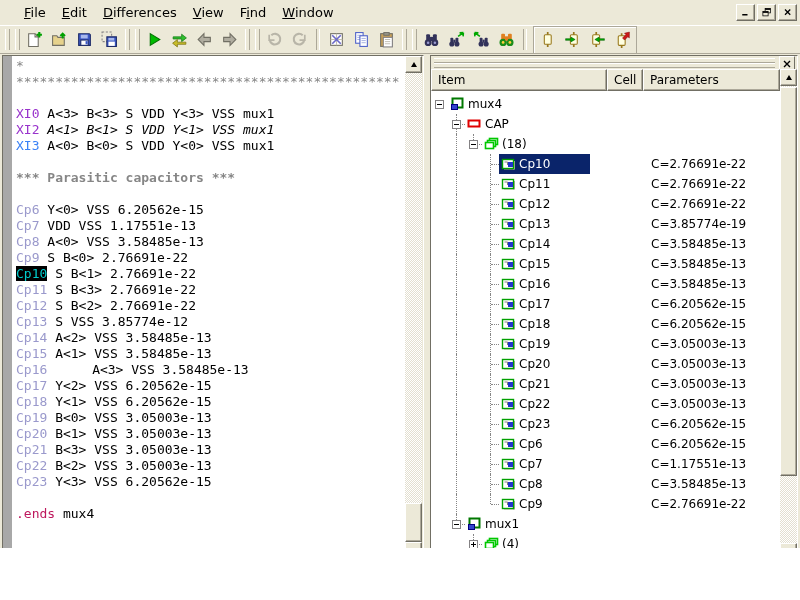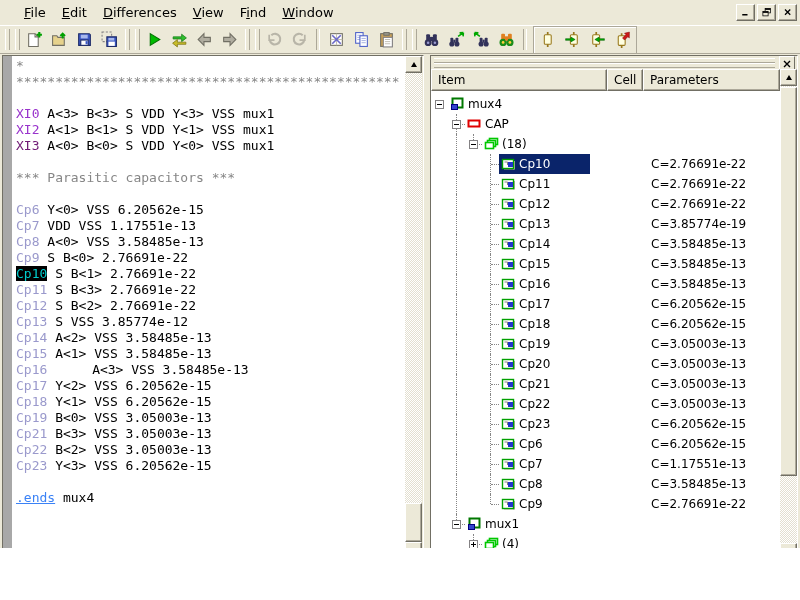--- a/index.html
+++ b/index.html
@@ -329,44 +329,45 @@
       </span>
     </div>
 
   <div id="editor-panel" class="panel">
     <div id="ed-margin"></div>
     <div id="ed-text">
         <div class="ed-line"><span class="tok" style="color: rgb(134, 134, 134);">*</span></div>
         <div class="ed-line"><span class="tok" style="color: rgb(134, 134, 134);">*************************************************</span></div>
         <div class="ed-line"> </div>
         <div class="ed-line"><span class="tok" style="color: rgb(153, 51, 204);">XI0</span><span class="tok" style="color: rgb(0, 0, 0);"> A&lt;3&gt; B&lt;3&gt; S VDD Y&lt;3&gt; VSS mux1</span></div>
-        <div class="ed-line"><span class="tok" style="color: rgb(153, 51, 204);">XI2</span><span class="tok" style="color: rgb(0, 0, 0);"> A&lt;1&gt; B&lt;1&gt; S VDD Y&lt;1&gt; VSS mux1</span></div>
-        <div class="ed-line"><span class="tok" style="color: #701a75;">XI3</span><span class="tok" style="color: rgb(0, 0, 0);"> A&lt;0&gt; B&lt;0&gt; S VDD Y&lt;0&gt; VSS mux1</span></div>
+        <div class="ed-line"><span class="tok" style="color: rgb(153, 51, 204);">XI2</span><span class="tok" style="color: rgb(0, 0, 0); font-style: italic;"> A&lt;1&gt; B&lt;1&gt; S VDD Y&lt;1&gt; VSS mux1</span></div>
+        <div class="ed-line"><span class="tok" style="color: #3b82f6;">XI3</span><span class="tok" style="color: rgb(0, 0, 0);"> A&lt;0&gt; B&lt;0&gt; S VDD Y&lt;0&gt; VSS mux1</span></div>
         <div class="ed-line"> </div>
-        <div class="ed-line"><span class="tok" style="color: rgb(134, 134, 134);">*** Parasitic capacitors ***</span></div>
+        <div class="ed-line"><span class="tok" style="color: rgb(134, 134, 134); font-weight: bold;">*** Parasitic capacitors ***</span></div>
         <div class="ed-line"> </div>
         <div class="ed-line"><span class="tok" style="color: rgb(154, 153, 204);">Cp6</span><span class="tok" style="color: rgb(0, 0, 0);"> Y&lt;0&gt; VSS 6.20562e-15</span></div>
         <div class="ed-line"><span class="tok" style="color: rgb(154, 153, 204);">Cp7</span><span class="tok" style="color: rgb(0, 0, 0);"> VDD VSS 1.17551e-13</span></div>
         <div class="ed-line"><span class="tok" style="color: rgb(154, 153, 204);">Cp8</span><span class="tok" style="color: rgb(0, 0, 0);"> A&lt;0&gt; VSS 3.58485e-13</span></div>
         <div class="ed-line"><span class="tok" style="color: rgb(154, 153, 204);">Cp9</span><span class="tok" style="color: rgb(0, 0, 0);"> S B&lt;0&gt; 2.76691e-22</span></div>
         <div class="ed-line"><span class="tok" style="background: rgb(0, 0, 0); color: rgb(0, 204, 204);">Cp10</span><span class="tok" style="color: rgb(0, 0, 0);"> S B&lt;1&gt; 2.76691e-22</span></div>
         <div class="ed-line"><span class="tok" style="color: rgb(154, 153, 204);">Cp11</span><span class="tok" style="color: rgb(0, 0, 0);"> S B&lt;3&gt; 2.76691e-22</span></div>
         <div class="ed-line"><span class="tok" style="color: rgb(154, 153, 204);">Cp12</span><span class="tok" style="color: rgb(0, 0, 0);"> S B&lt;2&gt; 2.76691e-22</span></div>
         <div class="ed-line"><span class="tok" style="color: rgb(154, 153, 204);">Cp13</span><span class="tok" style="color: rgb(0, 0, 0);"> S VSS 3.85774e-12</span></div>
         <div class="ed-line"><span class="tok" style="color: rgb(154, 153, 204);">Cp14</span><span class="tok" style="color: rgb(0, 0, 0);"> A&lt;2&gt; VSS 3.58485e-13</span></div>
         <div class="ed-line"><span class="tok" style="color: rgb(154, 153, 204);">Cp15</span><span class="tok" style="color: rgb(0, 0, 0);"> A&lt;1&gt; VSS 3.58485e-13</span></div>
         <div class="ed-line"><span class="tok" style="color: rgb(154, 153, 204);">Cp16</span><span class="tok" style="color: rgb(0, 0, 0); padding-left: 37px;"> A&lt;3&gt; VSS 3.58485e-13</span></div>
         <div class="ed-line"><span class="tok" style="color: rgb(154, 153, 204);">Cp17</span><span class="tok" style="color: rgb(0, 0, 0);"> Y&lt;2&gt; VSS 6.20562e-15</span></div>
         <div class="ed-line"><span class="tok" style="color: rgb(154, 153, 204);">Cp18</span><span class="tok" style="color: rgb(0, 0, 0);"> Y&lt;1&gt; VSS 6.20562e-15</span></div>
         <div class="ed-line"><span class="tok" style="color: rgb(154, 153, 204);">Cp19</span><span class="tok" style="color: rgb(0, 0, 0);"> B&lt;0&gt; VSS 3.05003e-13</span></div>
+        <div class="ed-line"><span class="tok" style="color: rgb(154, 153, 204);">Cp20</span><span class="tok" style="color: rgb(0, 0, 0);"> B&lt;1&gt; VSS 3.05003e-13</span></div>
         <div class="ed-line"><span class="tok" style="color: rgb(154, 153, 204);">Cp21</span><span class="tok" style="color: rgb(0, 0, 0);"> B&lt;3&gt; VSS 3.05003e-13</span></div>
         <div class="ed-line"><span class="tok" style="color: rgb(154, 153, 204);">Cp22</span><span class="tok" style="color: rgb(0, 0, 0);"> B&lt;2&gt; VSS 3.05003e-13</span></div>
         <div class="ed-line"><span class="tok" style="color: rgb(154, 153, 204);">Cp23</span><span class="tok" style="color: rgb(0, 0, 0);"> Y&lt;3&gt; VSS 6.20562e-15</span></div>
         <div class="ed-line"> </div>
-        <div class="ed-line"><span class="tok" style="color: #3b82f6; text-decoration: underline;">.ends</span><span class="tok" style="color: rgb(0, 0, 0);"> mux4</span></div>
+        <div class="ed-line"><span class="tok" style="color: #be185d;">.ends</span><span class="tok" style="color: rgb(0, 0, 0);"> mux4</span></div>
       </div>
 
     <div>
       <div class="sb-track" style="left:402px;top:0;width:17px;height:503px"></div>
       <div class="sb-btn" style="left:402px;top:0">
           <i class="tri up"></i>
         </div>
       <div class="sb-thumb" style="left:402px;top:447px;width:17px;height:39px"></div>
       <div class="sb-btn" style="left:402px;top:486px">
           <i class="tri down"></i>

